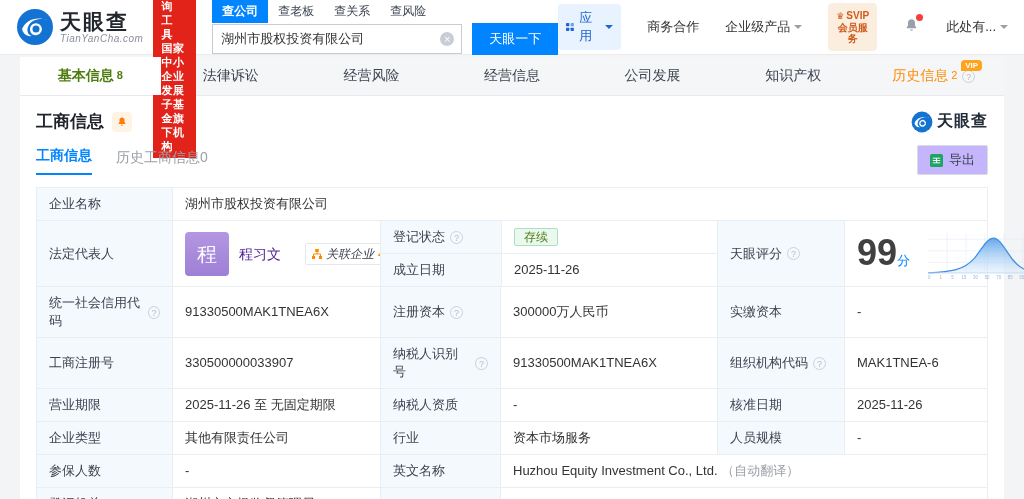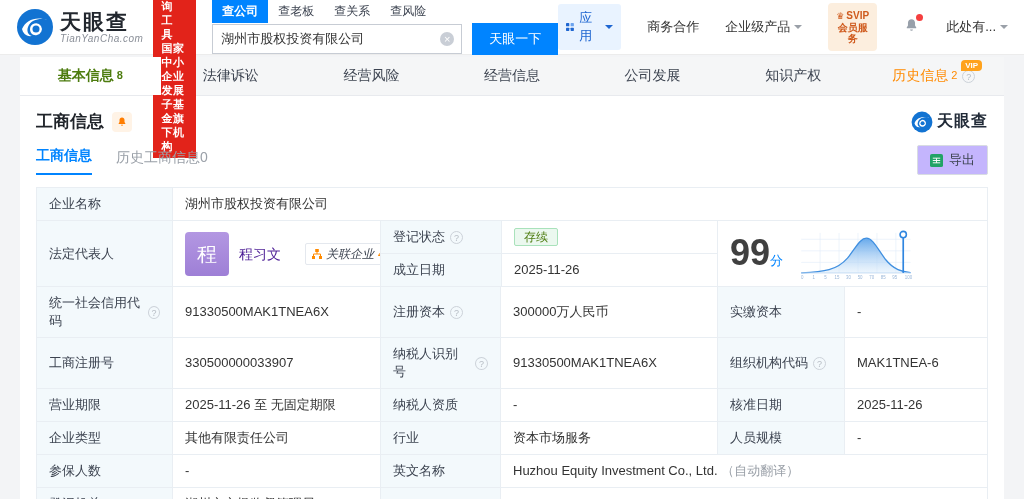--- a/index.html
+++ b/index.html
@@ -236,20 +236,24 @@
             </div>
           <div class="cell w-v2">
               <span class="status-badge">存续</span>
             </div>
         </div>
         <div class="subrow">
           <div class="cell lbl w-l2">成立日期</div>
           <div class="cell w-v2">2025-11-26</div>
         </div>
       </div>
+      <div class="cell lbl w-l3">
+          <span>天眼评分</span>
+          <span class="help"></span>
+        </div>
       <div class="cell w-v3 score-cell">
         <span class="nowrap"><span class="score-num">99</span><span class="score-unit">分</span></span>
         <svg width="122" height="56" viewBox="0 0 116 52">
           <defs>
             <linearGradient id="bellfill" x1="0" y1="0" x2="0" y2="1">
               <stop offset="0" stop-color="#5ea4ea" stop-opacity="0.95"></stop>
               <stop offset="1" stop-color="#dcecfb" stop-opacity="0.5"></stop>
             </linearGradient>
           </defs>
           <g stroke="#e2eefb" stroke-width="0.6">

